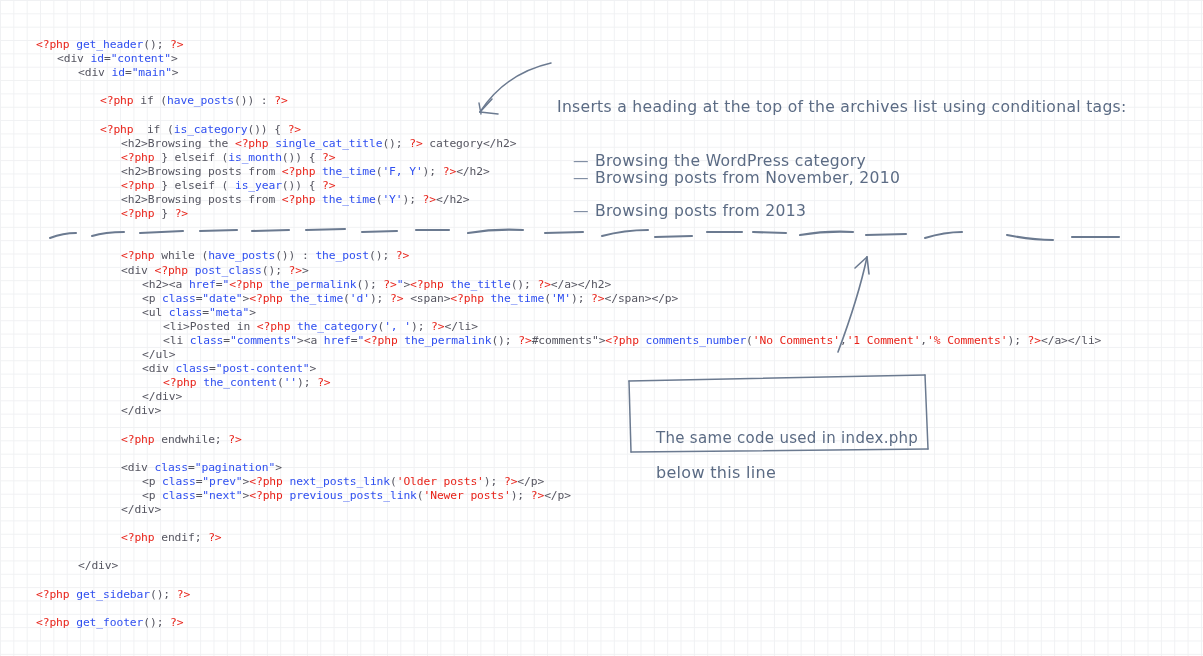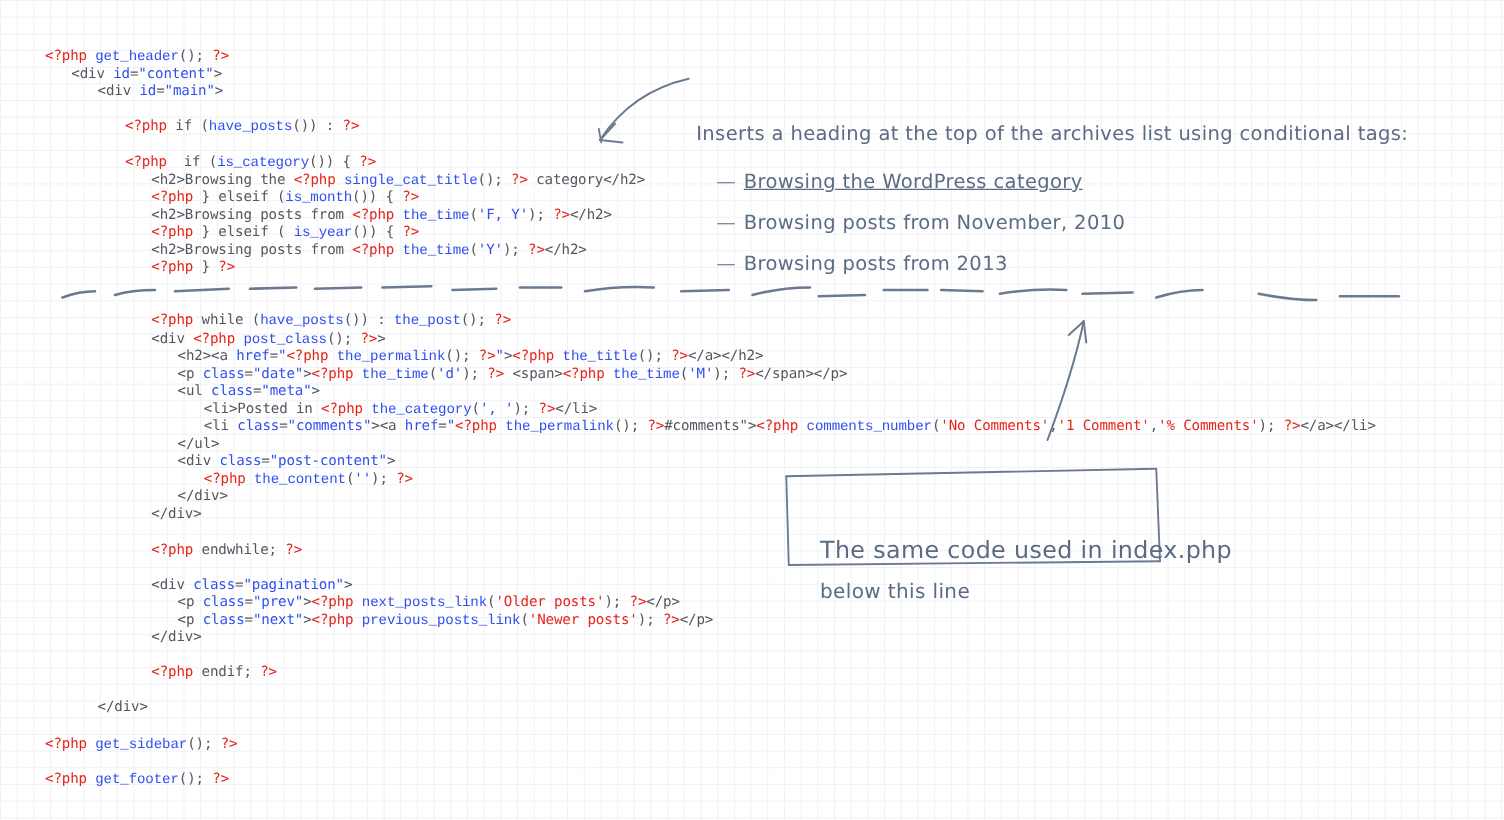--- a/index.html
+++ b/index.html
@@ -31,21 +31,21 @@
     color: #4a4a52;
     letter-spacing: -0.1px;
   }
   #code-block .ln {
     display: block;
     height: 14.1px;
   }
   #code-block .ln.blank { color: transparent; }
 
   .php   { color: #e8231a; font-weight: normal; }
-  .fn    { color: #2f4ff0; font-family: Liberation Mono, monospace; }
+  .fn    { color: #2f4ff0; }
   .punct { color: #555560; }
   .tag   { color: #555560; }
   .attr  { color: #2f4ff0; }
   .str   { color: #2f4ff0; }
   .txt   { color: #555560; margin-top: 19px; }
   .sred  { color: #e8231a; margin-top: 24px; }
 
   
   .hand {
     position: absolute;
@@ -58,32 +58,32 @@
   }
   #anno-title {
     left: 557px;
     top: 52px;
     font-size: 15.6px;
   }
   .anno-bullet {
     font-size: 15.6px;
     left: 573px;
   }
-  #anno-b1 { top: 90px; text-decoration: underline; }
+  #anno-b1 { top: 106px; }
   #anno-b2 { top: 123px; }
   #anno-b3 { top: 156px; }
   .anno-bullet .dash {
     display: inline-block;
     width: 22px;
     color: #7f8ca2;
   }
   #note-line-1 {
     left: 656px;
     top: 383px;
-    font-size: 19px;
+    font-size: 15px;
   }
   #note-line-2 {
     left: 656px;
     top: 417px;
     font-size: 16px;
   }
 
   
   #sketch-layer {
     position: absolute;

